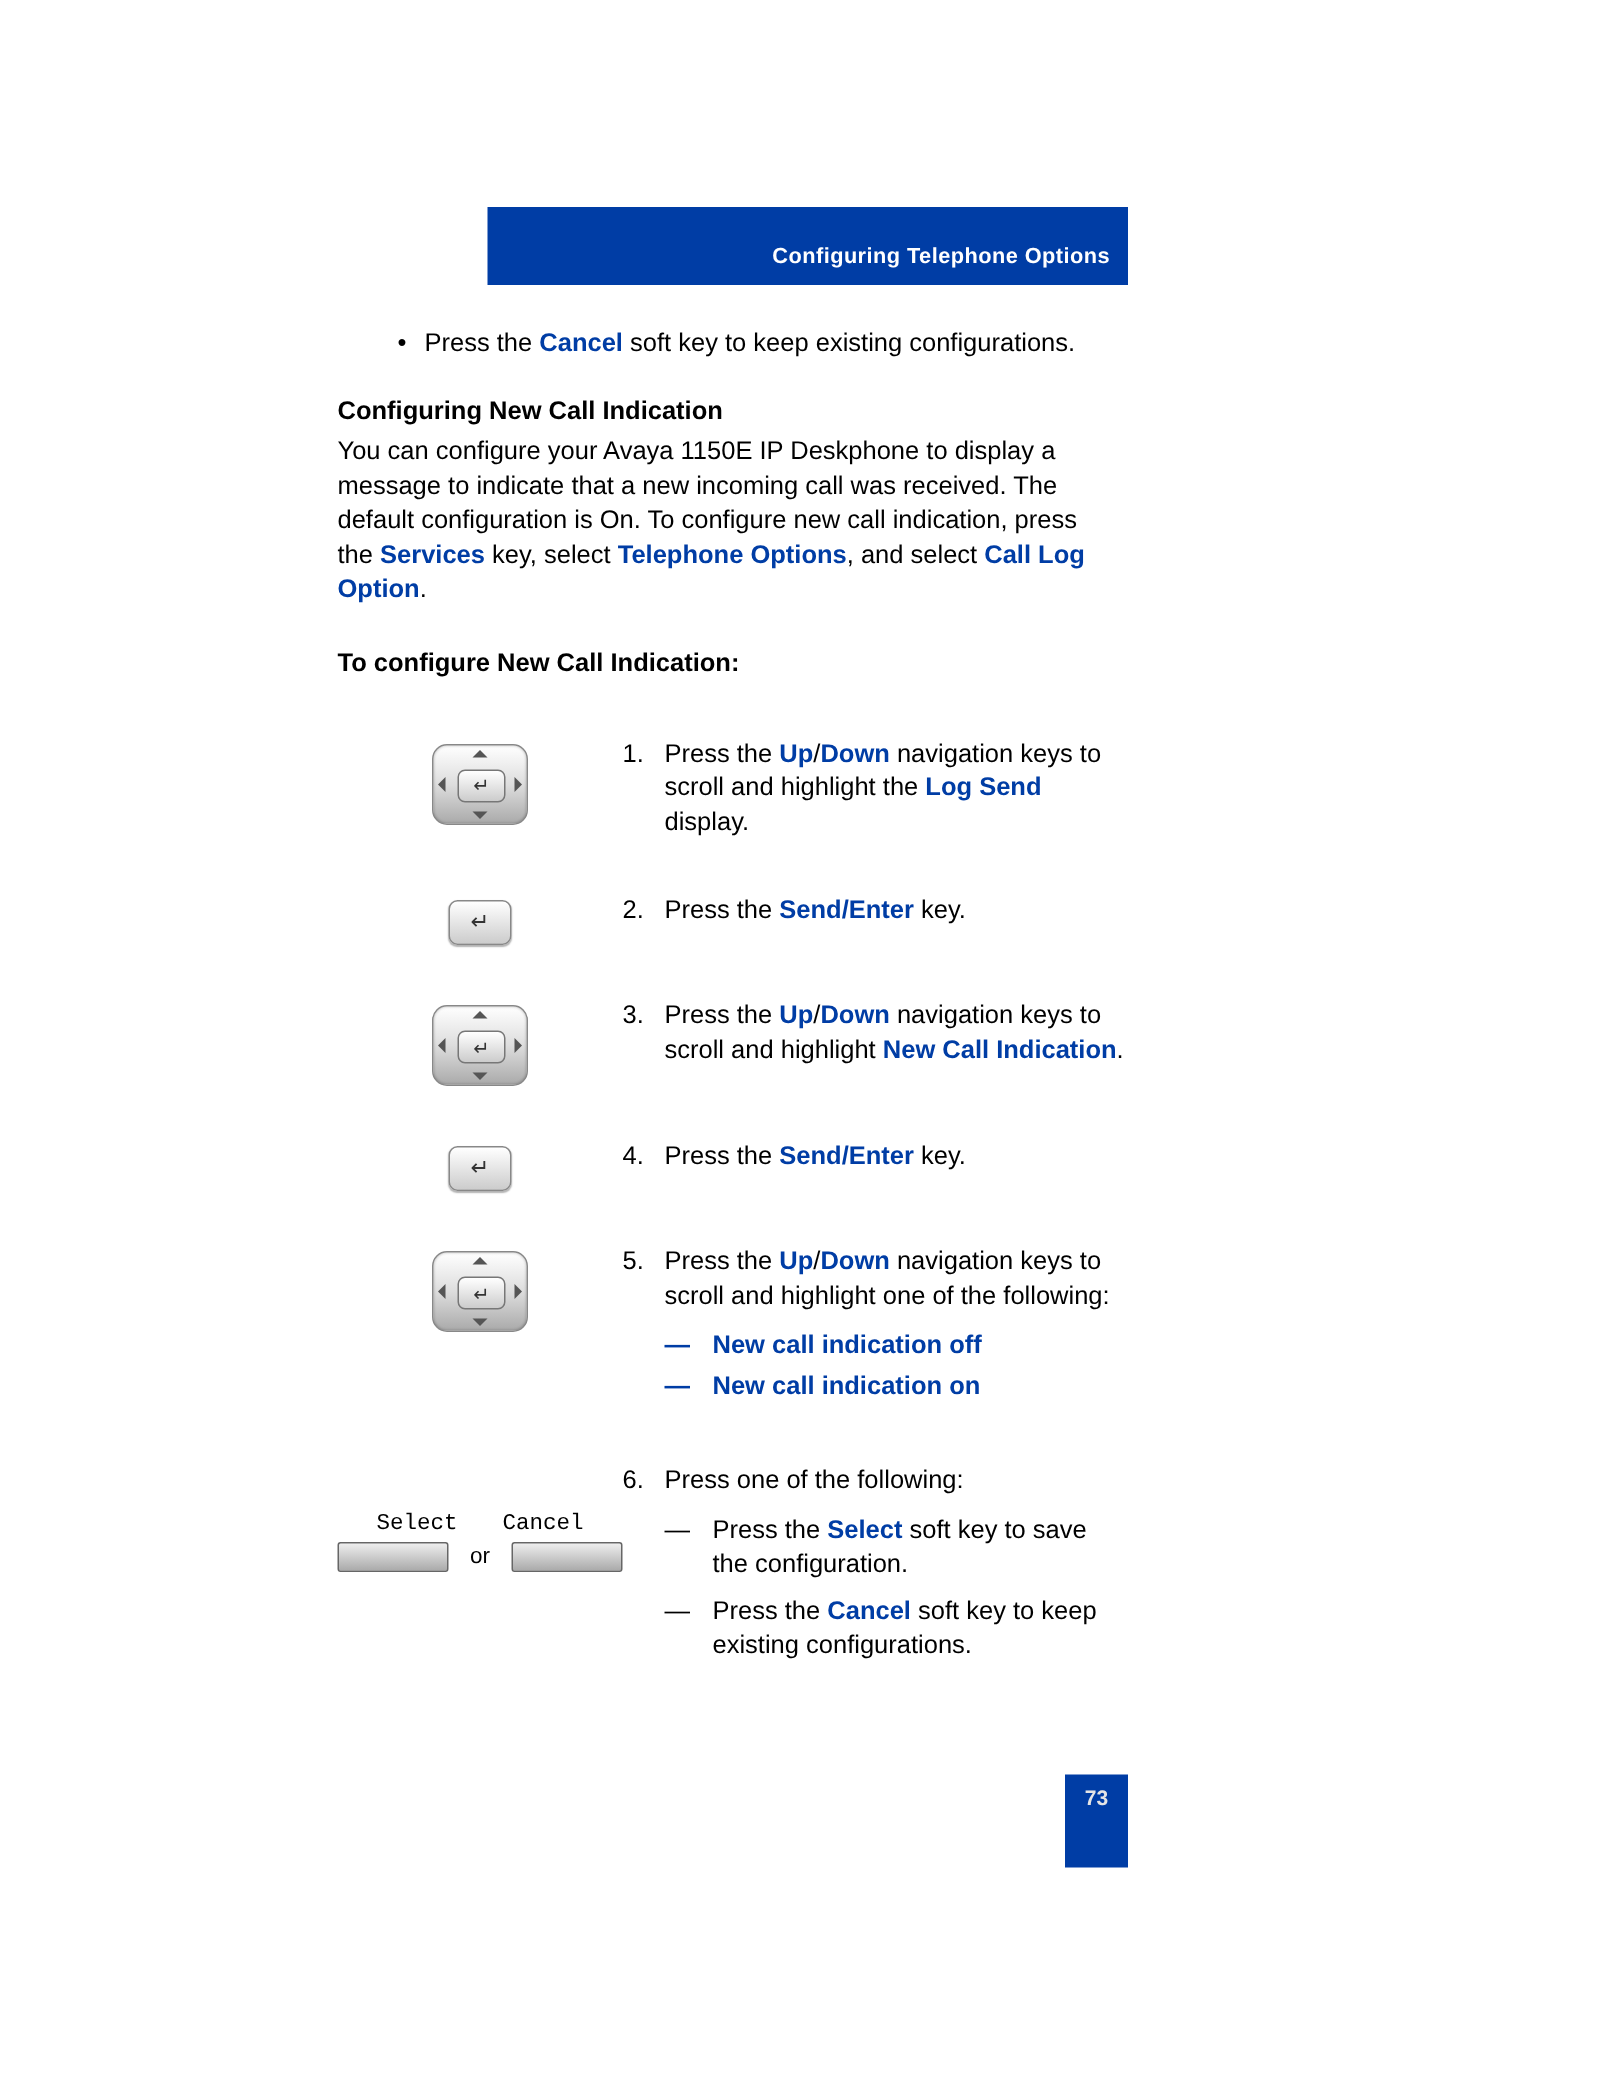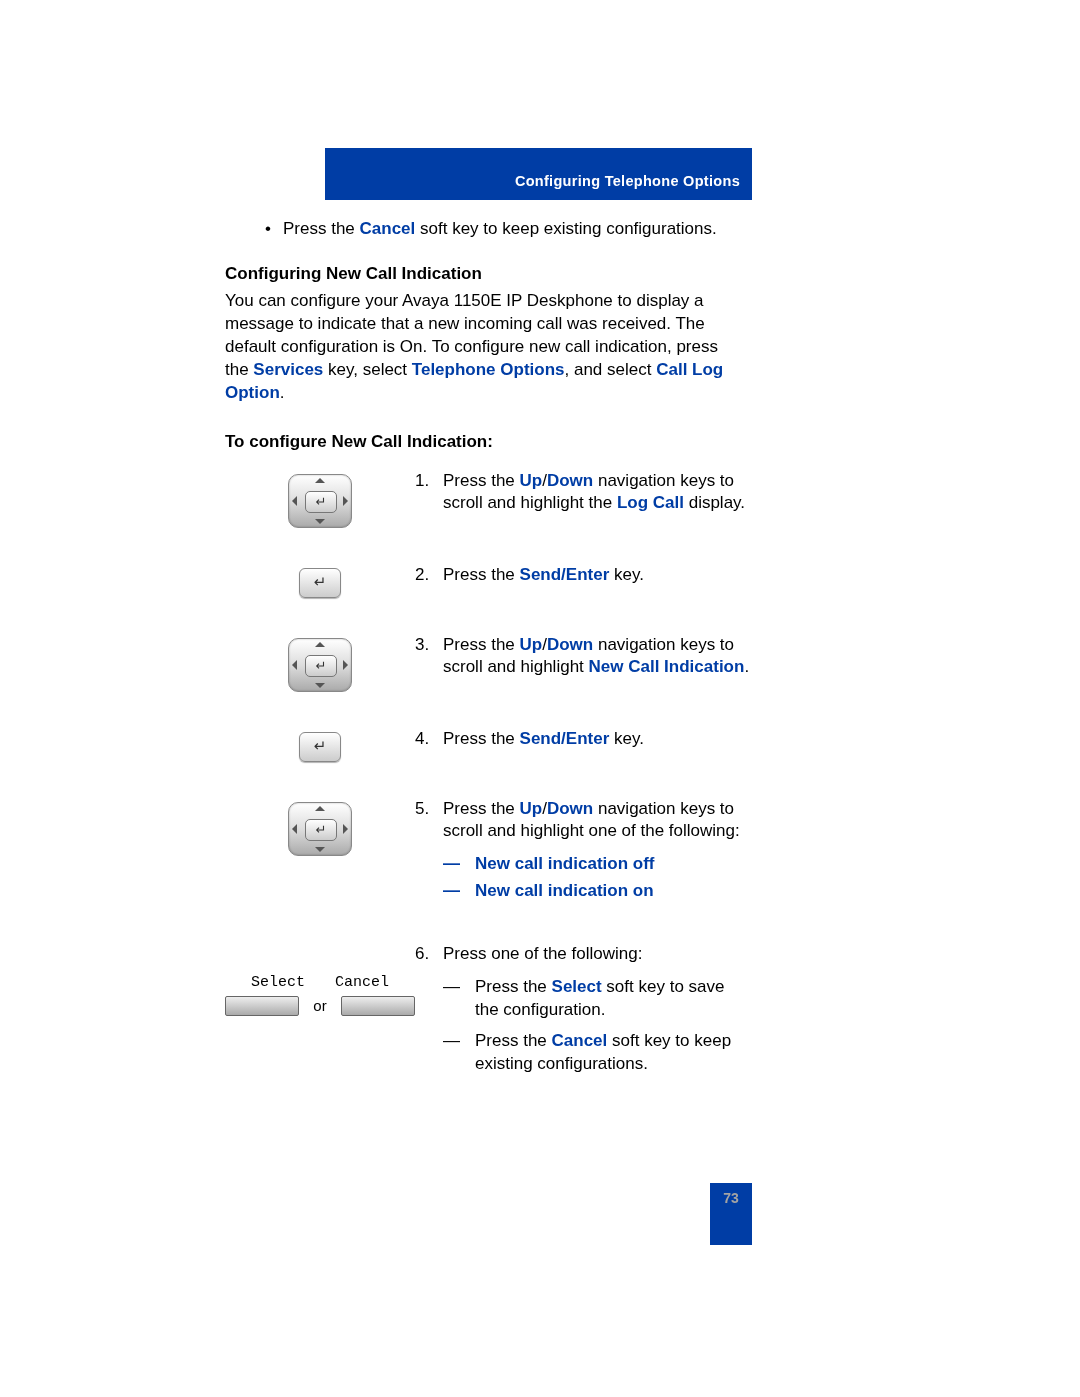--- a/index.html
+++ b/index.html
@@ -13,21 +13,21 @@
   }
   .page {
     width: 1080px;
     height: 1397px;
     position: relative;
     box-sizing: border-box;
     padding: 138px 150px 0 225px;
   }
   .header-bar {
     position: absolute;
-    top: 148px;
+    top: 138px;
     left: 325px;
     right: 328px;
     height: 52px;
     background: #003DA5;
     display: flex;
     align-items: flex-end;
     justify-content: flex-end;
     padding: 0 12px 8px 17px;
     box-sizing: border-box;
   }
@@ -52,21 +52,21 @@
   .blue-bold { color: #003DA5; font-weight: bold; }
   .section-heading {
     font-weight: bold;
     margin-top: 22px;
     margin-bottom: 4px;
   }
   .para { margin: 0 12px 4px 0; }
   .sub-heading {
     font-weight: bold;
     margin-top: 26px;
-    margin-bottom: 16px;
+    margin-bottom: 38px;
   }
   .step-row {
     display: flex;
     align-items: flex-start;
     margin-bottom: 36px;
   }
   .icon-col {
     width: 190px;
     flex-shrink: 0;
     display: flex;
@@ -157,21 +157,21 @@
     border-radius: 2px;
   }
   .or-text { font-size: 15px; }
   .page-num-box {
     position: absolute;
     right: 328px;
     bottom: 152px;
     width: 42px;
     height: 62px;
     background: #003DA5;
-    color: #a3a3a3;
+    color: #e5e5e5;
     display:flex;
     align-items: flex-start;
     justify-content: center;
     padding-top: 6px;
     font-weight: bold;
     font-size: 14px;
     box-sizing: border-box;
   }
 </style>
 </head>
@@ -206,21 +206,21 @@
           <div class="arrow up"></div>
             <div class="arrow down"></div>
             <div class="arrow left"></div>
             <div class="arrow right"></div>
           <div class="center">↵</div>
         </div>
       </div>
       <div class="text-col">
         <div class="num-col">1.</div>
         <div class="step-body">
-          <span>Press the </span><span class="blue-bold">Up</span><span>/</span><span class="blue-bold">Down</span><span> navigation keys to scroll and highlight the </span><span class="blue-bold">Log Call</span><span> display.</span>
+          <span>Press the </span><span class="blue-bold">Up</span><span>/</span><span class="blue-bold">Down</span><span> navigation keys to scroll and highlight the </span><span class="blue-bold">Log Send</span><span> display.</span>
         </div>
       </div>
     </div>
 
     <div class="step-row">
       <div class="icon-col">
         <div class="enterkey">↵</div>
       </div>
       <div class="text-col">
         <div class="num-col">2.</div>

